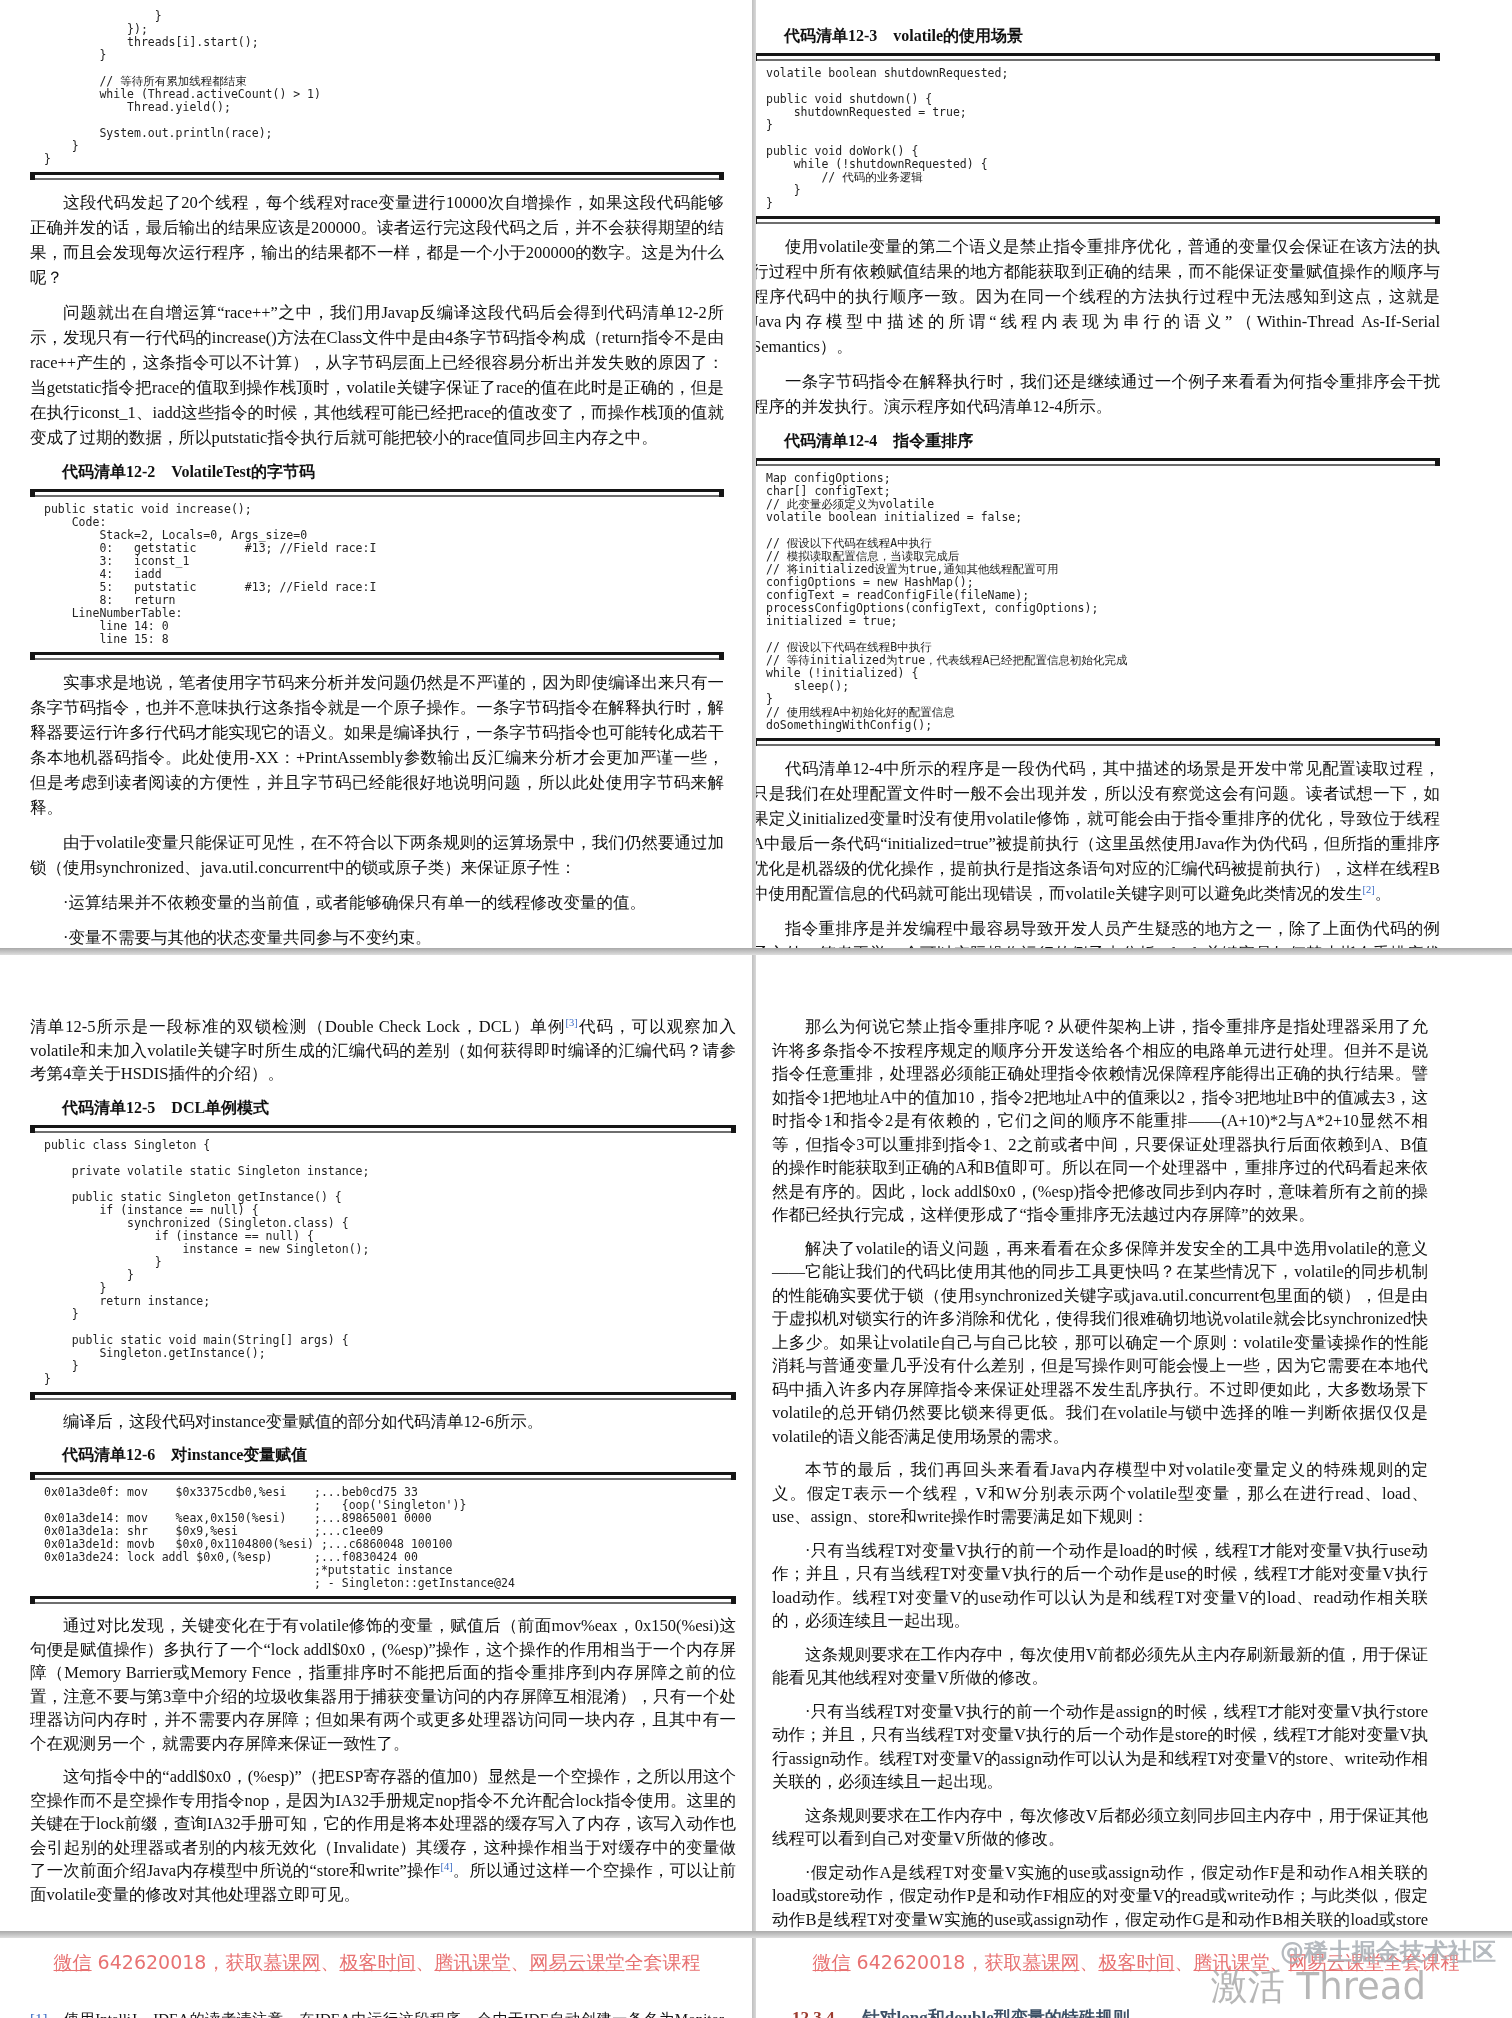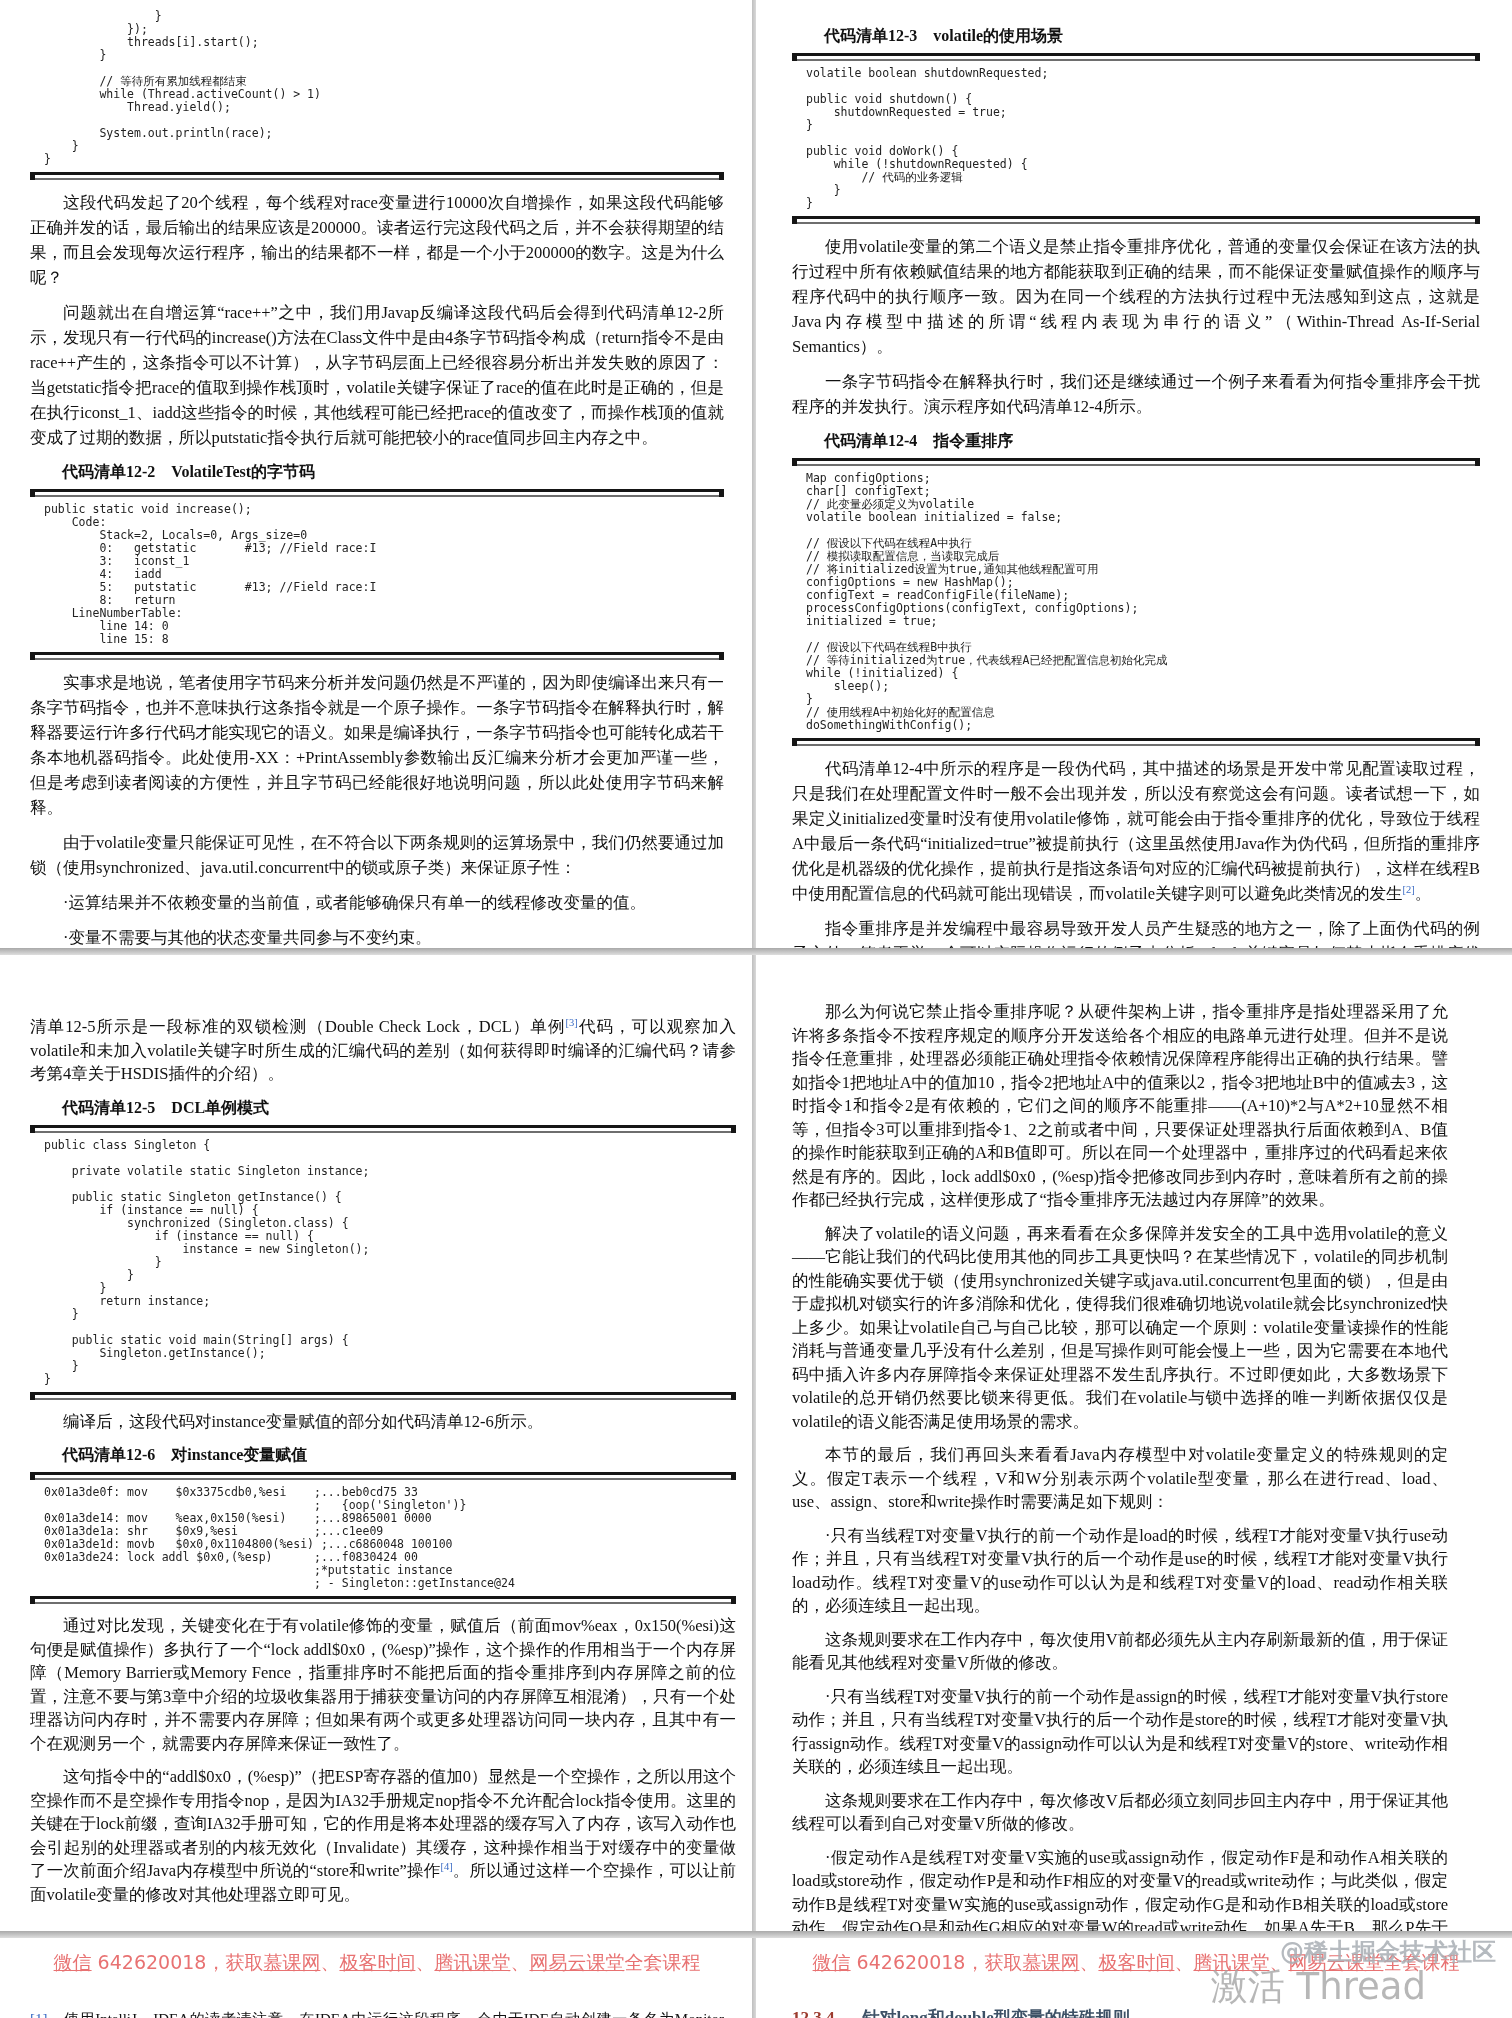--- a/index.html
+++ b/index.html
@@ -5,23 +5,23 @@
   html,body{margin:0;padding:0;background:#ffffff;}
   #viewport{position:relative;width:1512px;height:2018px;background:#fff;overflow:hidden;
             font-family:"Liberation Serif","DejaVu Serif",serif;color:#111;}
   .vdivider{position:absolute;left:752px;top:0;width:4px;height:2018px;
             background:linear-gradient(to right,#bfbfbf,#d9d9d9);}
   .hdivider{position:absolute;left:0;width:1512px;height:7px;
             background:linear-gradient(#a9a9a9,#dedede);}
   #hdiv1{top:948px;} #hdiv2{top:1931px;}
   .quad{position:absolute;overflow:hidden;box-sizing:border-box;}
   #q-tl{left:0;top:0;width:752px;height:948px;padding:4px 28px 0 30px;}
-  #q-tr{left:756px;top:0;width:756px;height:948px;padding:14px 32px 8px 36px;}
+  #q-tr{left:716px;top:0;width:756px;height:948px;padding:14px 32px 8px 36px;}
   #q-bl{left:0;top:955px;width:752px;height:976px;padding:50px 16px 0 30px;}
-  #q-br{left:756px;top:955px;width:724px;height:976px;padding:35px 32px 0 36px;}
+  #q-br{left:736px;top:955px;width:724px;height:976px;padding:50px 32px 0 36px;}
   #q-fl{left:0;top:1938px;width:752px;height:80px;padding:4px 28px 0 30px;box-sizing:border-box;position:absolute;overflow:hidden;}
   #q-fr{left:756px;top:1938px;width:756px;height:80px;padding:4px 32px 0 36px;box-sizing:border-box;position:absolute;overflow:hidden;}
   p.body{font-size:16.5px;line-height:25px;margin:10px 0;text-align:justify;text-indent:2em;}
   #q-bl p.body, #q-br p.body{line-height:23.5px;}
   p.noindent{text-indent:0;}
   .caption{font-size:16px;font-weight:bold;margin:12px 0 6px 0;text-indent:2em;}
   pre.code{font-family:"DejaVu Sans Mono","Liberation Mono",monospace;
            font-size:11.5px;line-height:13px;margin:6px 0 6px 14px;white-space:pre;color:#222;}
   .rule{height:8px;border-top:3px solid #151515;border-bottom:2px solid #6e6e6e;
         box-sizing:border-box;position:relative;margin:2px 0;}

